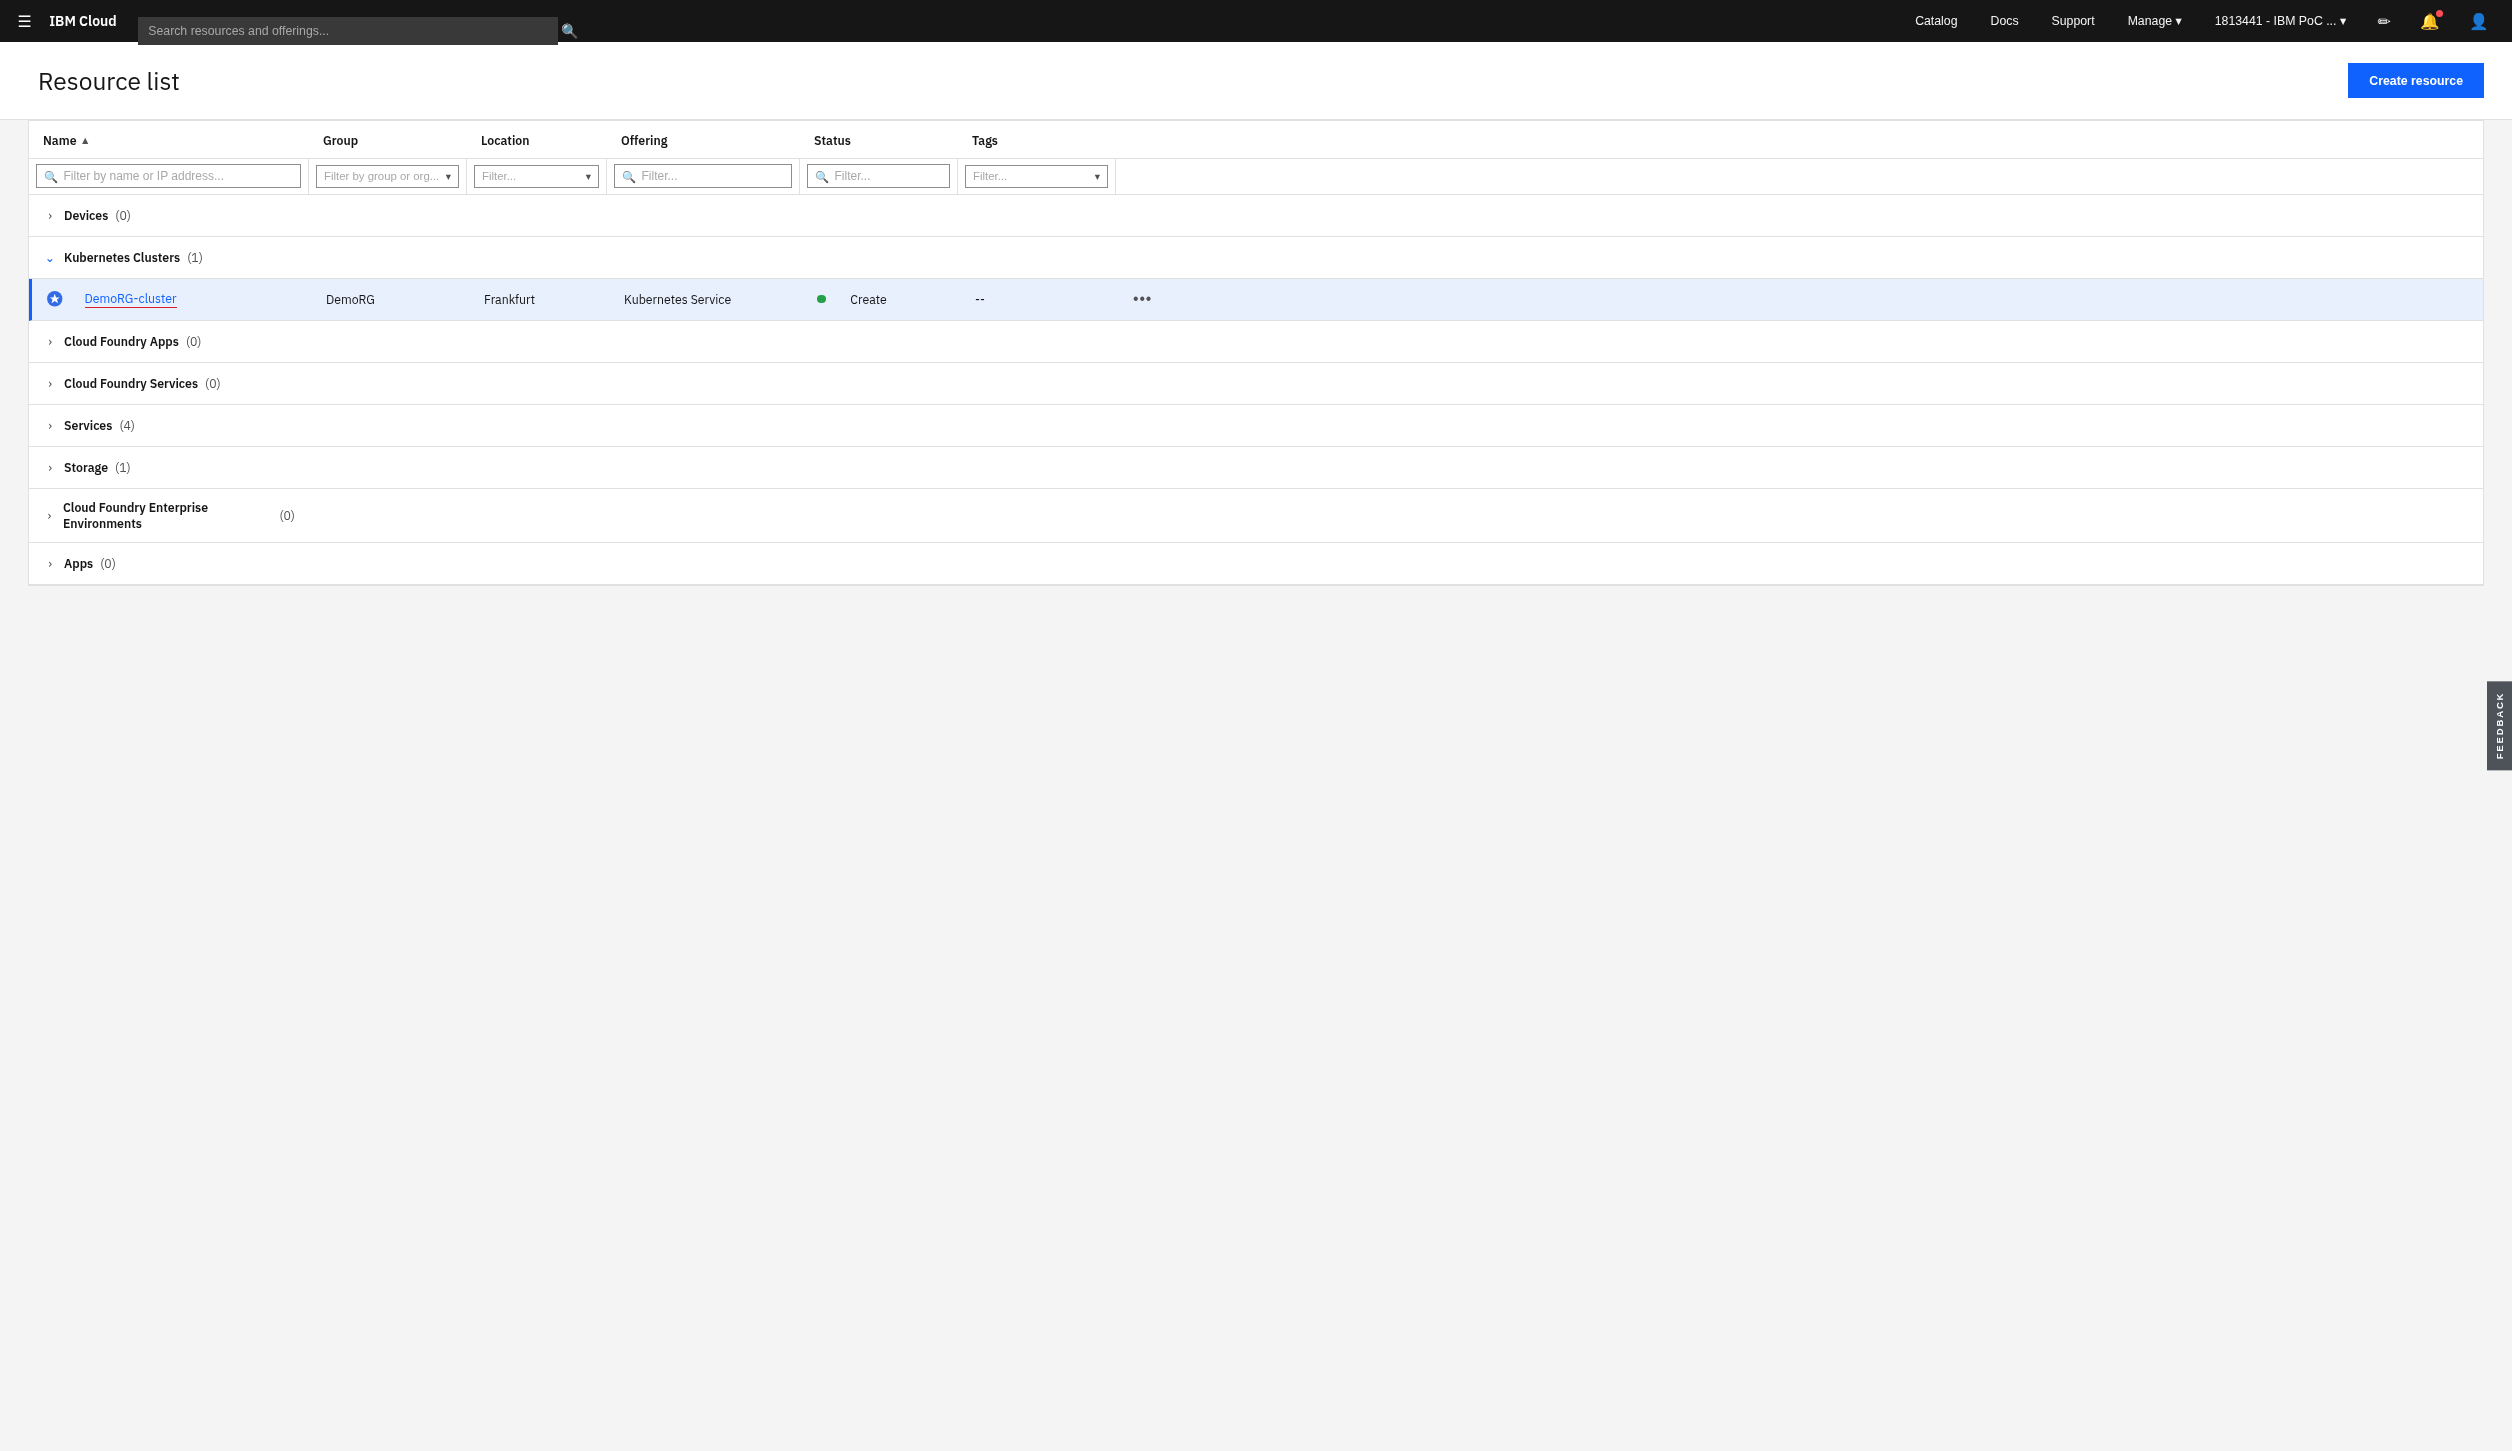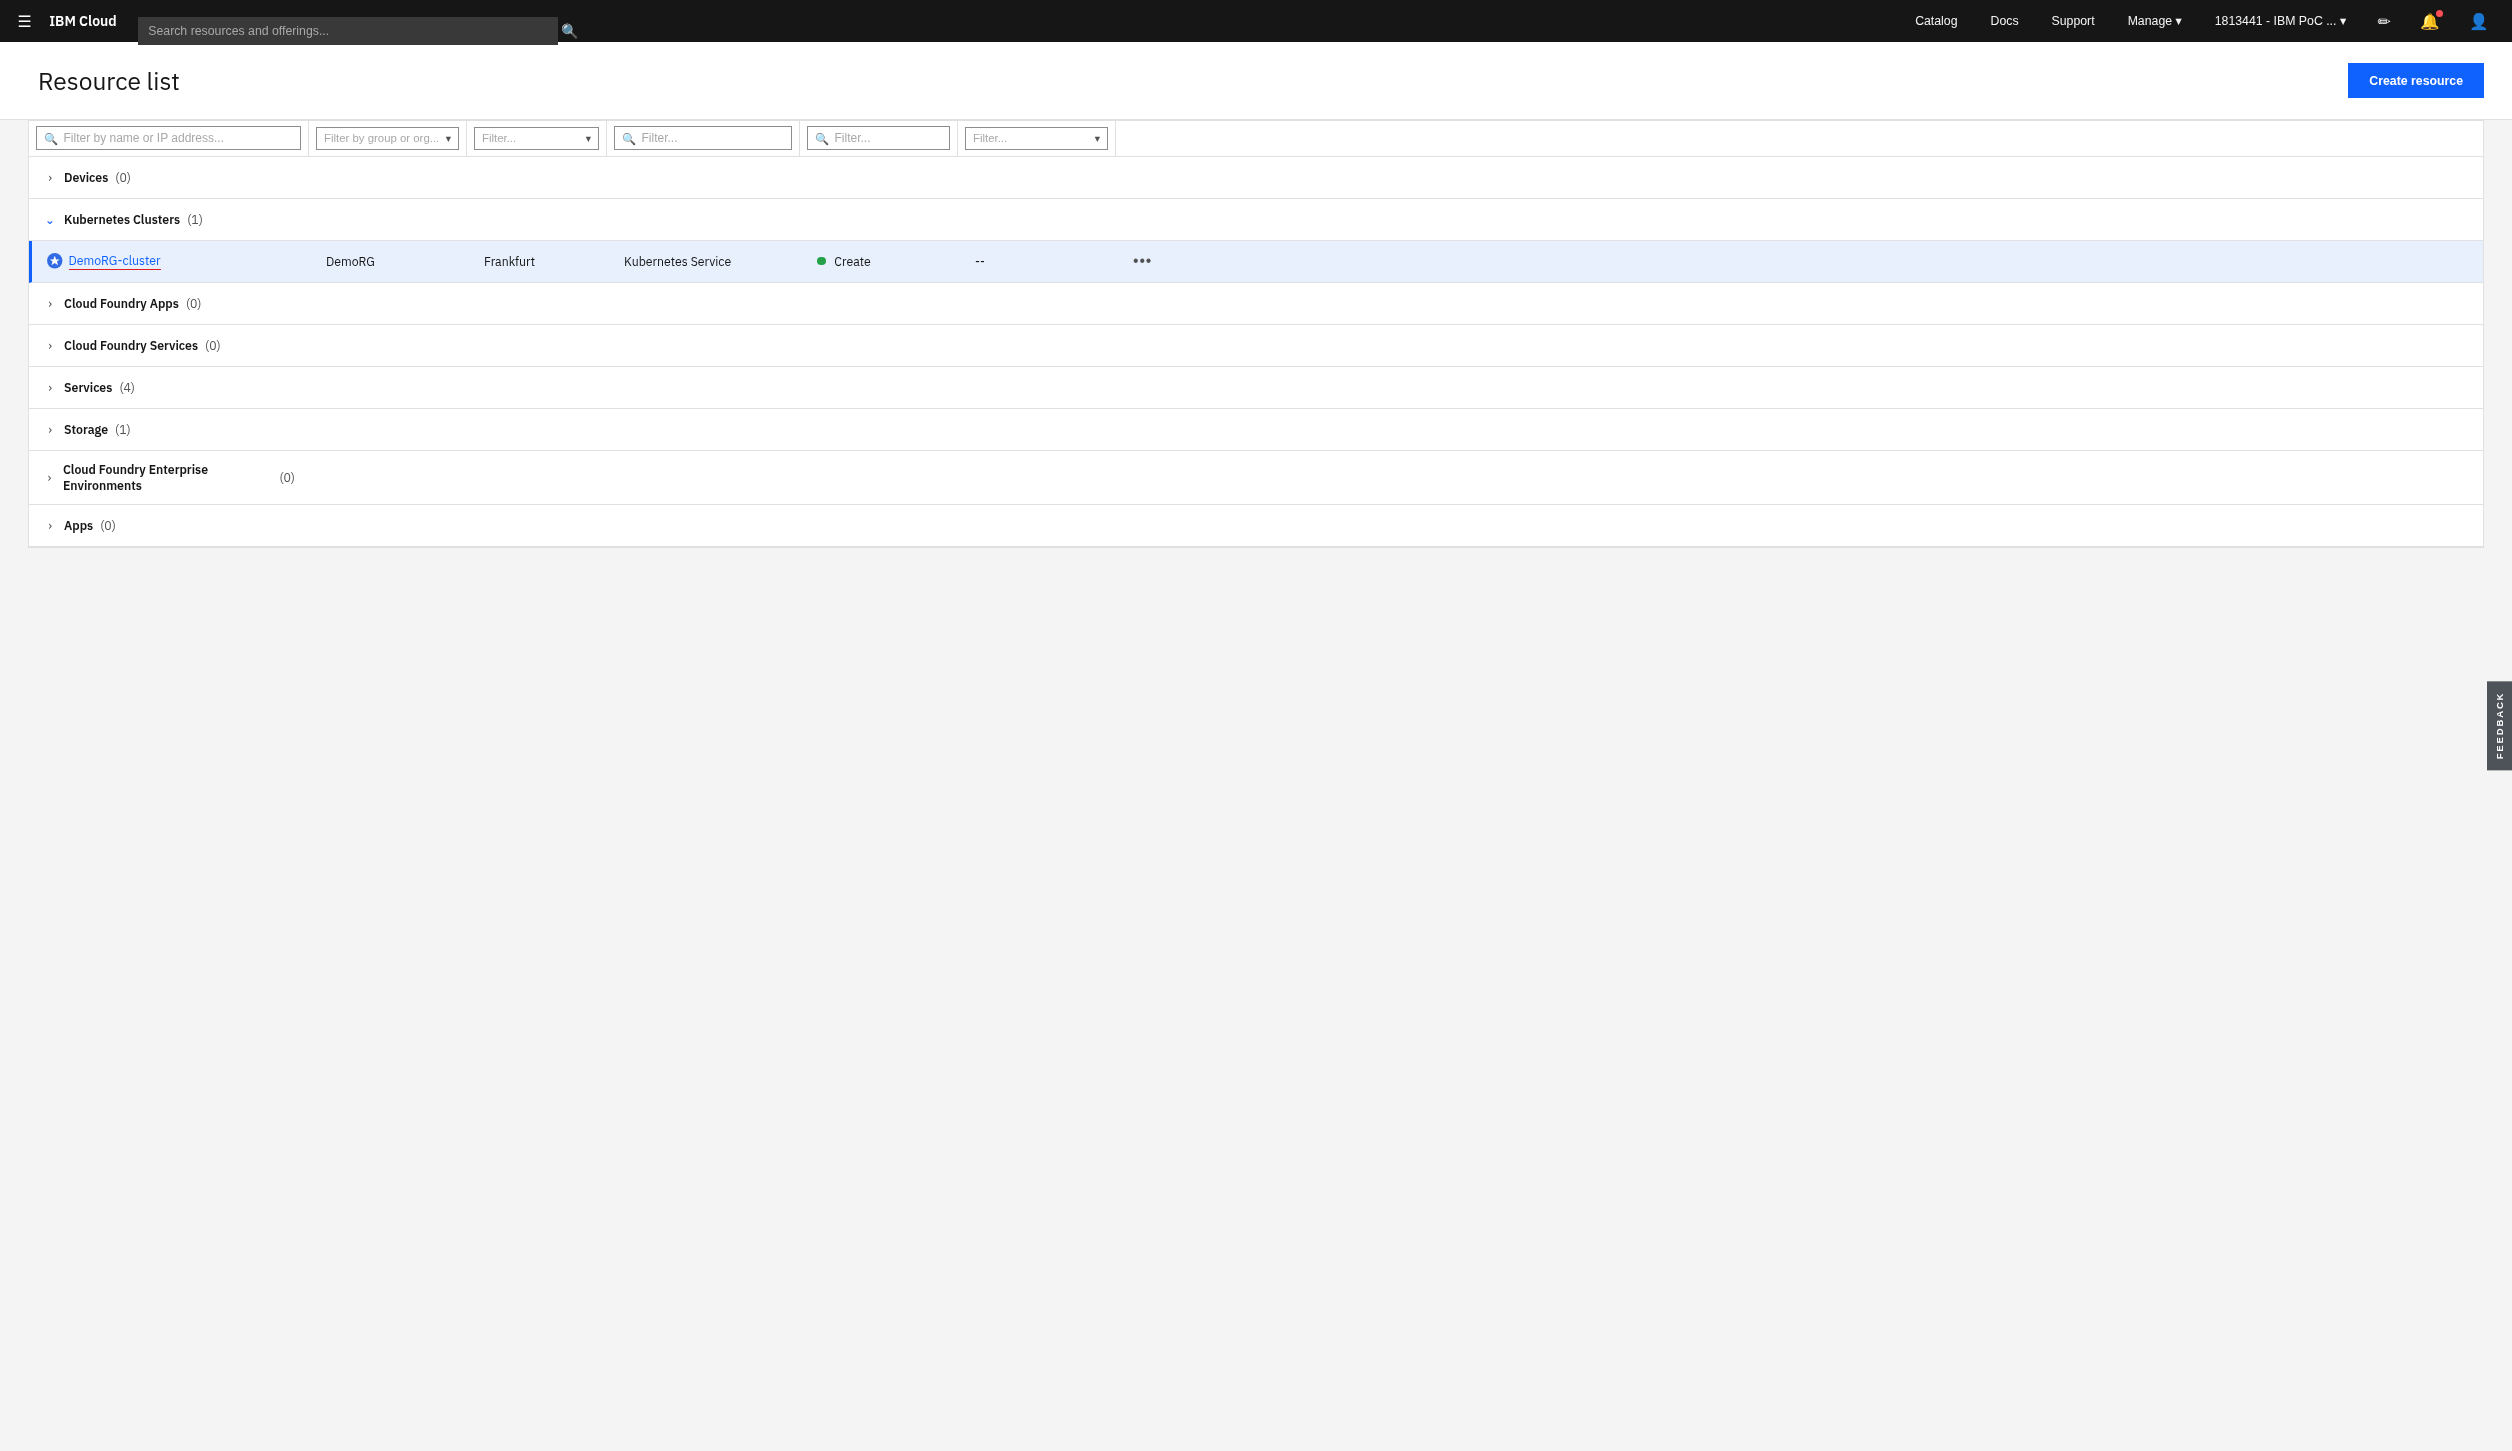--- a/index.html
+++ b/index.html
@@ -265,21 +265,21 @@
       align-items: center;
       min-height: 42px;
       border-left: 3.5px solid #0f62fe;
     }
     .data-cell {
       padding: 10.5px 14px;
       font-size: 12.3px;
       color: #161616;
       display: flex;
       align-items: center;
-      gap: 5px;
+      gap: 21px;
     }
     .resource-name-link {
       color: #0f62fe;
       text-decoration: none;
       font-size: 12.3px;
       border-bottom: 1.8px solid #da1e28;
       padding-bottom: 0.9px;
     }
     .k8s-icon {
       width: 17.5px;
@@ -350,20 +350,32 @@
 <div class="page-header">
   <h1 class="page-title">Resource list</h1>
   <button class="create-resource-btn">Create resource</button>
 </div>
 
 <div class="page-content">
 
 
   <div class="resource-table">
 
+    <div class="table-header">
+      <div class="th">
+        <span>Name</span>
+        <span class="th-sort-icon">▲</span>
+      </div>
+      <div class="th">Group</div>
+      <div class="th">Location</div>
+      <div class="th">Offering</div>
+      <div class="th">Status</div>
+      <div class="th">Tags</div>
+      <div class="th"></div>
+    </div>
 
     <div class="filter-row">
       <div class="filter-cell">
         <div class="filter-input-wrap">
           <span class="filter-search-icon">🔍</span>
           <input type="text" placeholder="Filter by name or IP address..." style="">
         </div>
       </div>
       <div class="filter-cell">
         <div class="filter-select-wrap">

